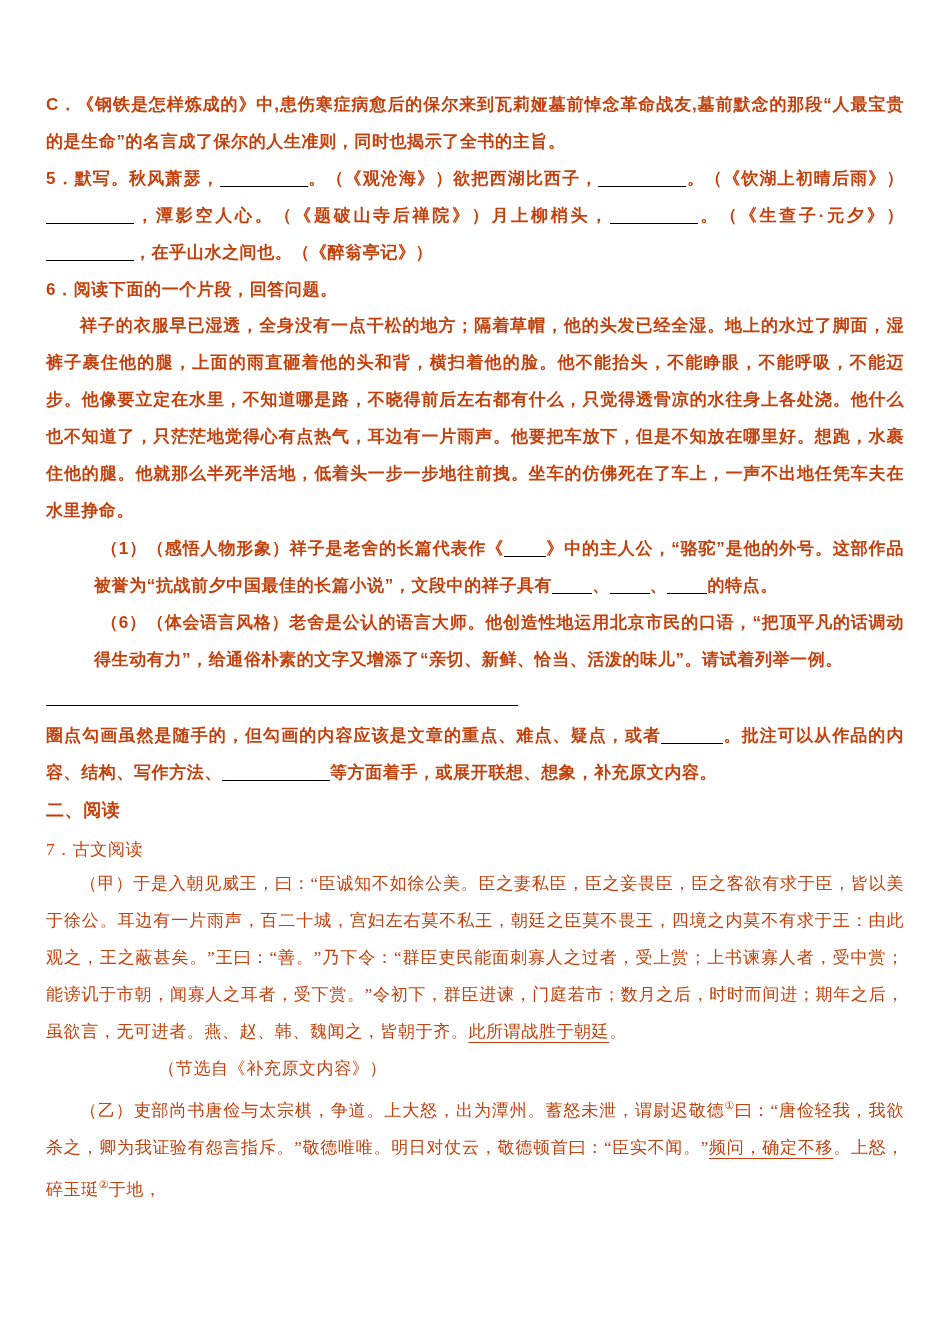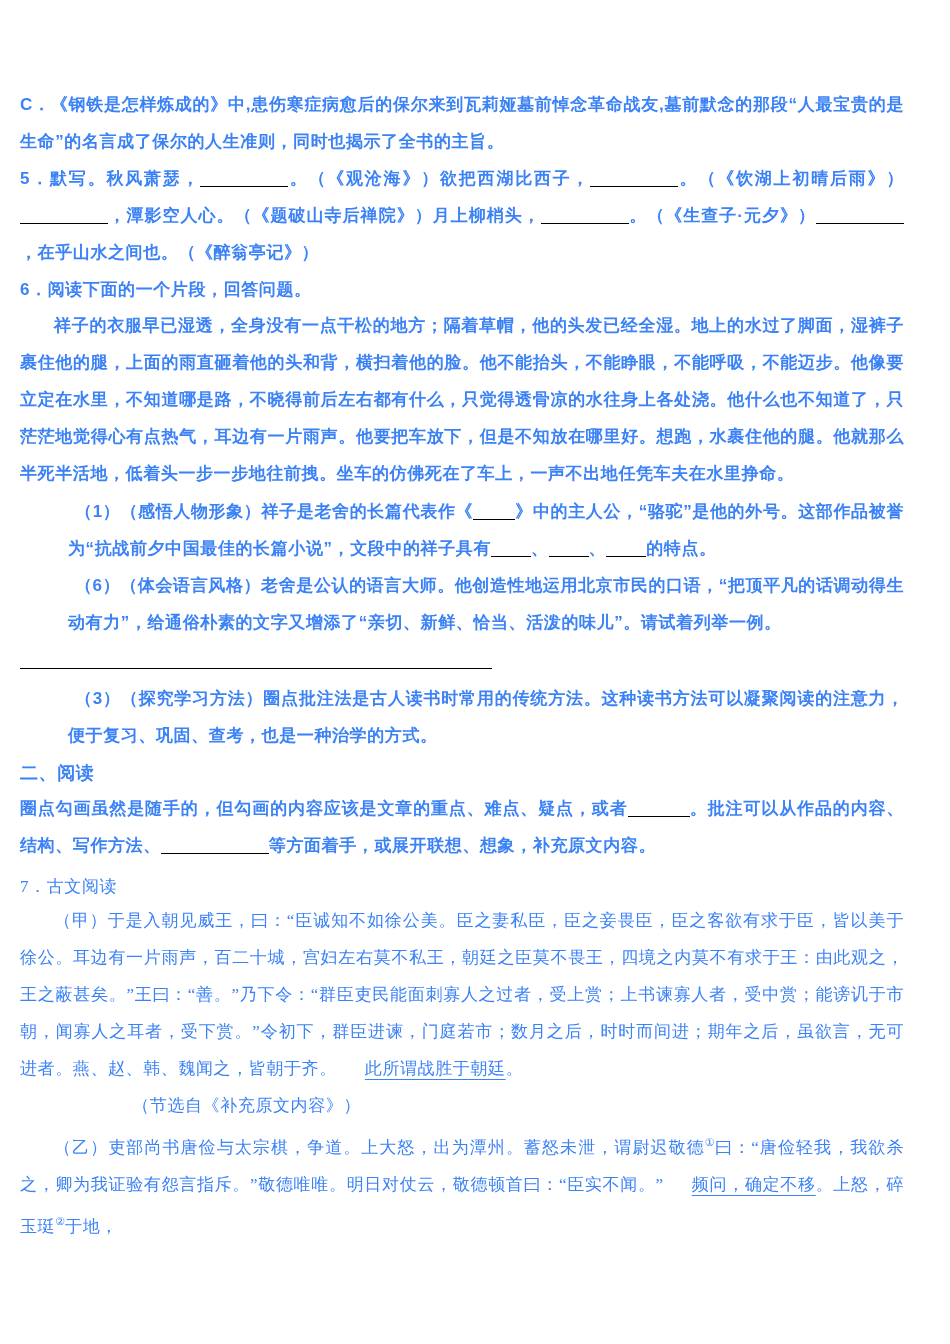--- a/index.html
+++ b/index.html
@@ -2,23 +2,23 @@
 <html><head>
 <meta charset="utf-8">
 <style>
   html, body { margin: 0; padding: 0; background: #ffffff; }
   .page {
     position: relative;
     width: 950px;
     height: 1344px;
     margin: 0 auto;
     background: #ffffff;
-    color: #3b82f6;
+    color: #c2410c;
     box-sizing: border-box;
-    padding: 86px 46px 0 20px;
+    padding: 86px 46px 0 46px;
     overflow: hidden;
     font-family: "Liberation Serif", "DejaVu Serif", serif;
   }
   .para {
     margin: 0;
     line-height: 37px;
     font-size: 17px;
     text-align: justify;
     letter-spacing: 0.6px;
     word-break: break-all;
@@ -48,21 +48,20 @@
     font-weight: 400;
     font-family: "Liberation Serif", "DejaVu Serif", serif;
     line-height: 37px;
   }
   .source { text-indent: 6.6em; }
   .answer-line { line-height: 39px; }
   .u {
     text-decoration: underline;
     text-underline-offset: 5px;
     text-decoration-thickness: 1.2px;
-    margin-left: 28px;
   }
   .sup {
     vertical-align: super;
     font-size: 11px;
     font-weight: 400;
     letter-spacing: 0;
   }
   .blank {
     display: inline-block;
     border-bottom: 1.6px solid #000000;
@@ -75,21 +74,20 @@
 
 <div class="page">
   <div id="doc">
       <p class="para q"><span>C．《钢铁是怎样炼成的》中,患伤寒症病愈后的保尔来到瓦莉娅墓前悼念革命战友,墓前默念的那段“人最宝贵的是生命”的名言成了保尔的人生准则，同时也揭示了全书的主旨。</span></p>
       <p class="para q"><span>5．默写。秋风萧瑟，</span><span class="blank" style="width: 88px;"></span><span>。（《观沧海》）欲把西湖比西子，</span><span class="blank" style="width: 88px;"></span><span>。（《饮湖上初晴后雨》）</span><span class="blank" style="width: 88px;"></span><span>，潭影空人心。（《题破山寺后禅院》）月上柳梢头，</span><span class="blank" style="width: 88px;"></span><span>。（《生查子·元夕》）</span><span class="blank" style="width: 88px;"></span><span>，在乎山水之间也。（《醉翁亭记》）</span></p>
       <p class="para q"><span>6．阅读下面的一个片段，回答问题。</span></p>
       <p class="para q indent2"><span>祥子的衣服早已湿透，全身没有一点干松的地方；隔着草帽，他的头发已经全湿。地上的水过了脚面，湿裤子裹住他的腿，上面的雨直砸着他的头和背，横扫着他的脸。他不能抬头，不能睁眼，不能呼吸，不能迈步。他像要立定在水里，不知道哪是路，不晓得前后左右都有什么，只觉得透骨凉的水往身上各处浇。他什么也不知道了，只茫茫地觉得心有点热气，耳边有一片雨声。他要把车放下，但是不知放在哪里好。想跑，水裹住他的腿。他就那么半死半活地，低着头一步一步地往前拽。坐车的仿佛死在了车上，一声不出地任凭车夫在水里挣命。</span></p>
       <p class="para q qsub"><span>（1）（感悟人物形象）祥子是老舍的长篇代表作《</span><span class="blank" style="width: 42px;"></span><span>》中的主人公，“骆驼”是他的外号。这部作品被誉为“抗战前夕中国最佳的长篇小说”，文段中的祥子具有</span><span class="blank" style="width: 40px;"></span><span>、</span><span class="blank" style="width: 40px;"></span><span>、</span><span class="blank" style="width: 40px;"></span><span>的特点。</span></p>
       <p class="para q qsub"><span>（6）（体会语言风格）老舍是公认的语言大师。他创造性地运用北京市民的口语，“把顶平凡的话调动得生动有力”，给通俗朴素的文字又增添了“亲切、新鲜、恰当、活泼的味儿”。请试着列举一例。</span></p>
       <p class="para answer-line"><span class="blank" style="width: 472px;"></span></p>
-      <p class="para q qsub"><span>（3）（探究学习方法）圈点批注法是古人读书时常用的传统方法。这种读书方法可以凝聚阅读的注意力，便于复习、巩固、查考，也是一种治学的方式。</span></p>
+      <p class="para q"><span>圈点勾画虽然是随手的，但勾画的内容应该是文章的重点、难点、疑点，或者</span><span class="blank" style="width: 62px;"></span><span>。批注可以从作品的内容、结构、写作方法、</span><span class="blank" style="width: 108px;"></span><span>等方面着手，或展开联想、想象，补充原文内容。</span></p>
       <p class="para heading"><span>二、阅读</span></p>
-      <p class="para q"><span>圈点勾画虽然是随手的，但勾画的内容应该是文章的重点、难点、疑点，或者</span><span class="blank" style="width: 62px;"></span><span>。批注可以从作品的内容、结构、写作方法、</span><span class="blank" style="width: 108px;"></span><span>等方面着手，或展开联想、想象，补充原文内容。</span></p>
       <p class="para plain"><span>7．古文阅读</span></p>
       <p class="para classical indent2"><span>（甲）于是入朝见威王，曰：“臣诚知不如徐公美。臣之妻私臣，臣之妾畏臣，臣之客欲有求于臣，皆以美于徐公。耳边有一片雨声，百二十城，宫妇左右莫不私王，朝廷之臣莫不畏王，四境之内莫不有求于王：由此观之，王之蔽甚矣。”王曰：“善。”乃下令：“群臣吏民能面刺寡人之过者，受上赏；上书谏寡人者，受中赏；能谤讥于市朝，闻寡人之耳者，受下赏。”令初下，群臣进谏，门庭若市；数月之后，时时而间进；期年之后，虽欲言，无可进者。燕、赵、韩、魏闻之，皆朝于齐。</span><span class="u">此所谓战胜于朝廷</span><span>。</span></p>
       <p class="para classical source"><span>（节选自《补充原文内容》）</span></p>
       <p class="para classical indent2"><span>（乙）吏部尚书唐俭与太宗棋，争道。上大怒，出为潭州。蓄怒未泄，谓尉迟敬德</span><span class="sup">①</span><span>曰：“唐俭轻我，我欲杀之，卿为我证验有怨言指斥。”敬德唯唯。明日对仗云，敬德顿首曰：“臣实不闻。”</span><span class="u">频问，确定不移</span><span>。上怒，碎玉珽</span><span class="sup">②</span><span>于地，</span></p>
     </div>
 </div>
 
 </body></html>

